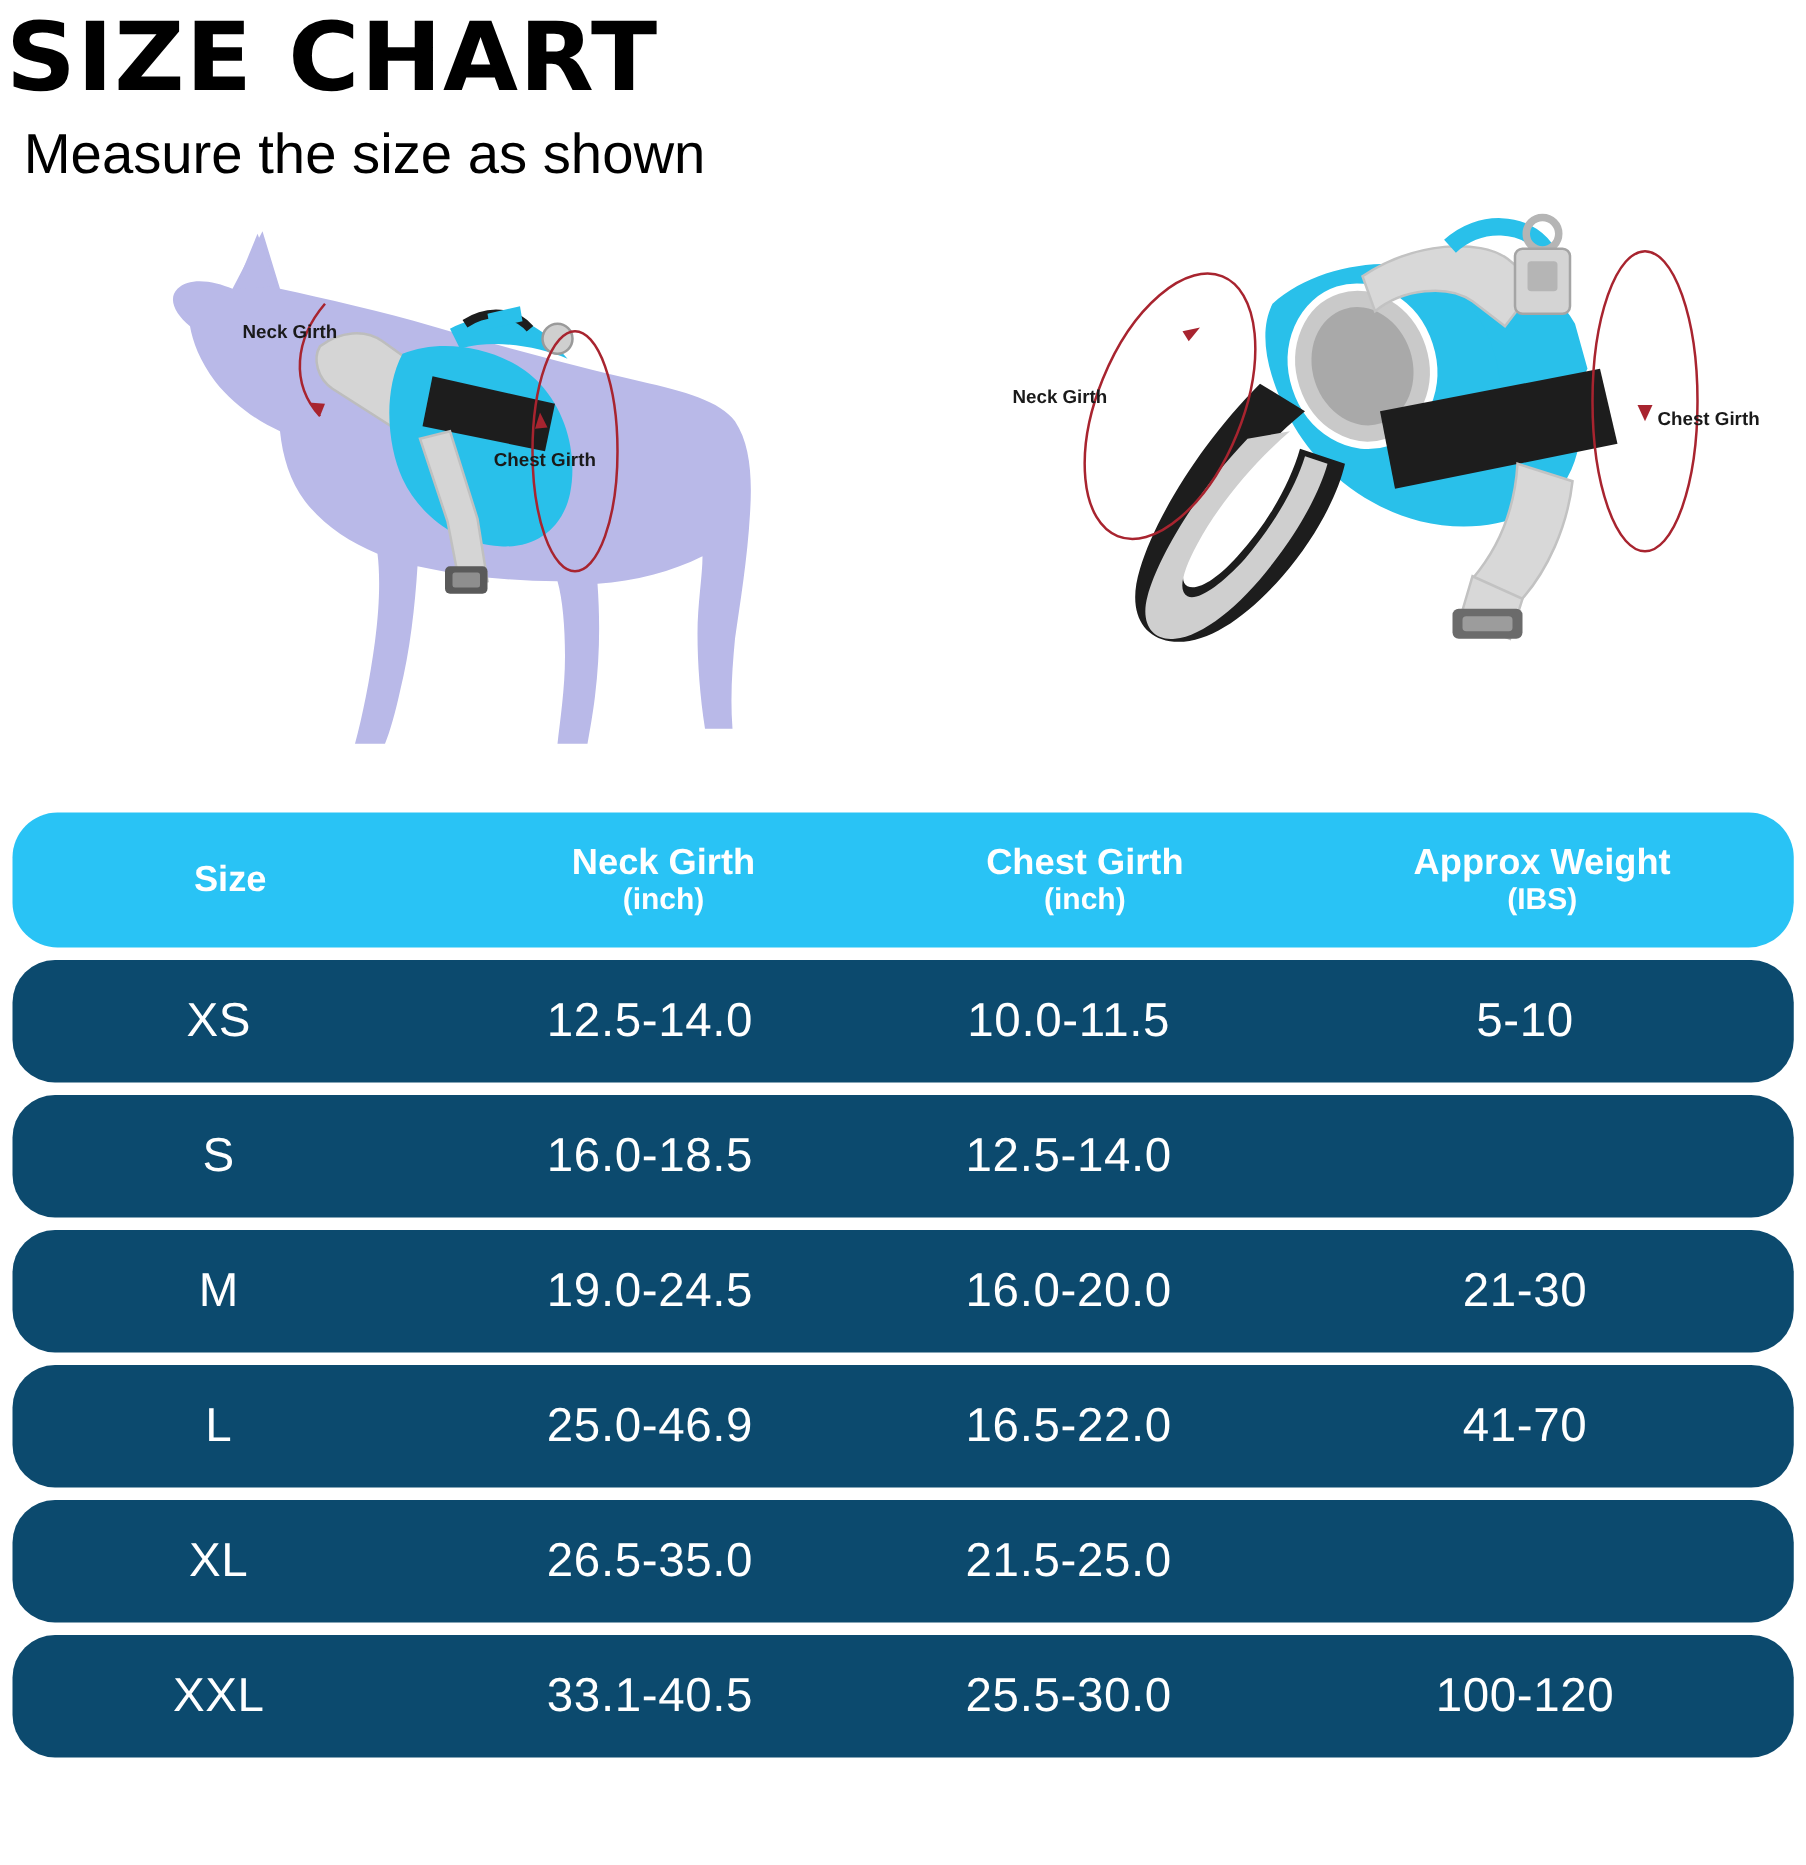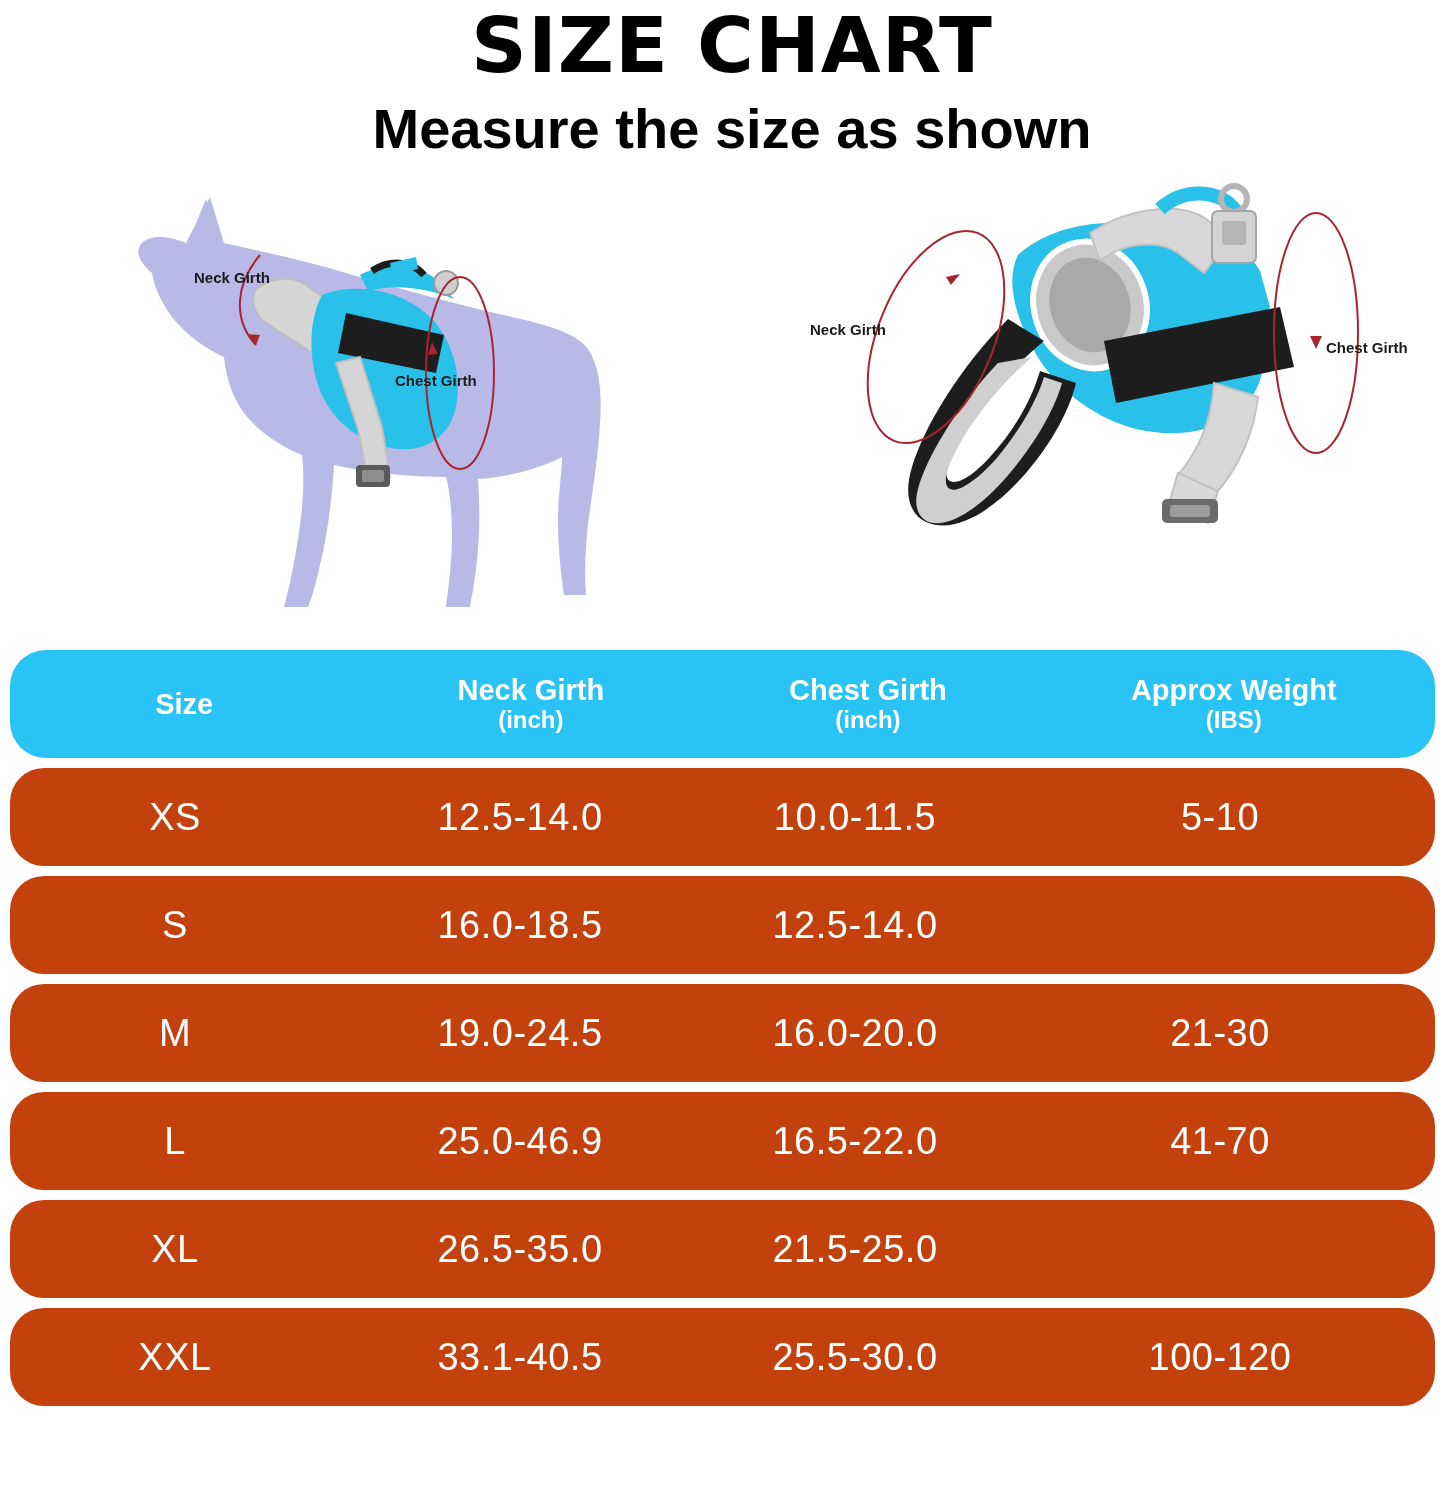--- a/index.html
+++ b/index.html
@@ -11,36 +11,35 @@
     width: 1445px;
     height: 1492px;
     font-family: "Liberation Sans", sans-serif;
     color: #000;
     overflow: hidden;
     position: relative;
   }
 
   
   .header {
-    text-align: center;
     padding-top: 6px;
     margin-left: 19px;
   }
   .title {
     font-family: "DejaVu Sans", sans-serif;
     font-weight: 900;
     font-size: 76px;
     letter-spacing: 1px;
     line-height: 1.05;
     margin: 0;
     transform: scaleX(1.02);
   }
   .subtitle {
-    font-size: 56px;
-    font-weight: 700;
+    font-size: 45px;
+    font-weight: 400;
     margin: 12px 0 0 0;
     line-height: 1.1;
   }
 
   
   .illustrations {
     position: relative;
     width: 1445px;
     height: 440px;
     margin-top: 18px;
@@ -66,21 +65,21 @@
     margin-bottom: 10px;
     height: 98px;
     overflow: hidden;
   }
   .row.header-row {
     background: #29c3f5;
     height: 108px;
     border-radius: 36px;
   }
   .row.body-row {
-    background: #c2410c;
+    background: #0c4a6e;
   }
   .cell {
     color: #ffffff;
     text-align: center;
     font-weight: 400;
   }
   .c-size   { width: 330px; }
   .c-neck   { width: 360px; }
   .c-chest  { width: 310px; }
   .c-weight { width: 420px; }

